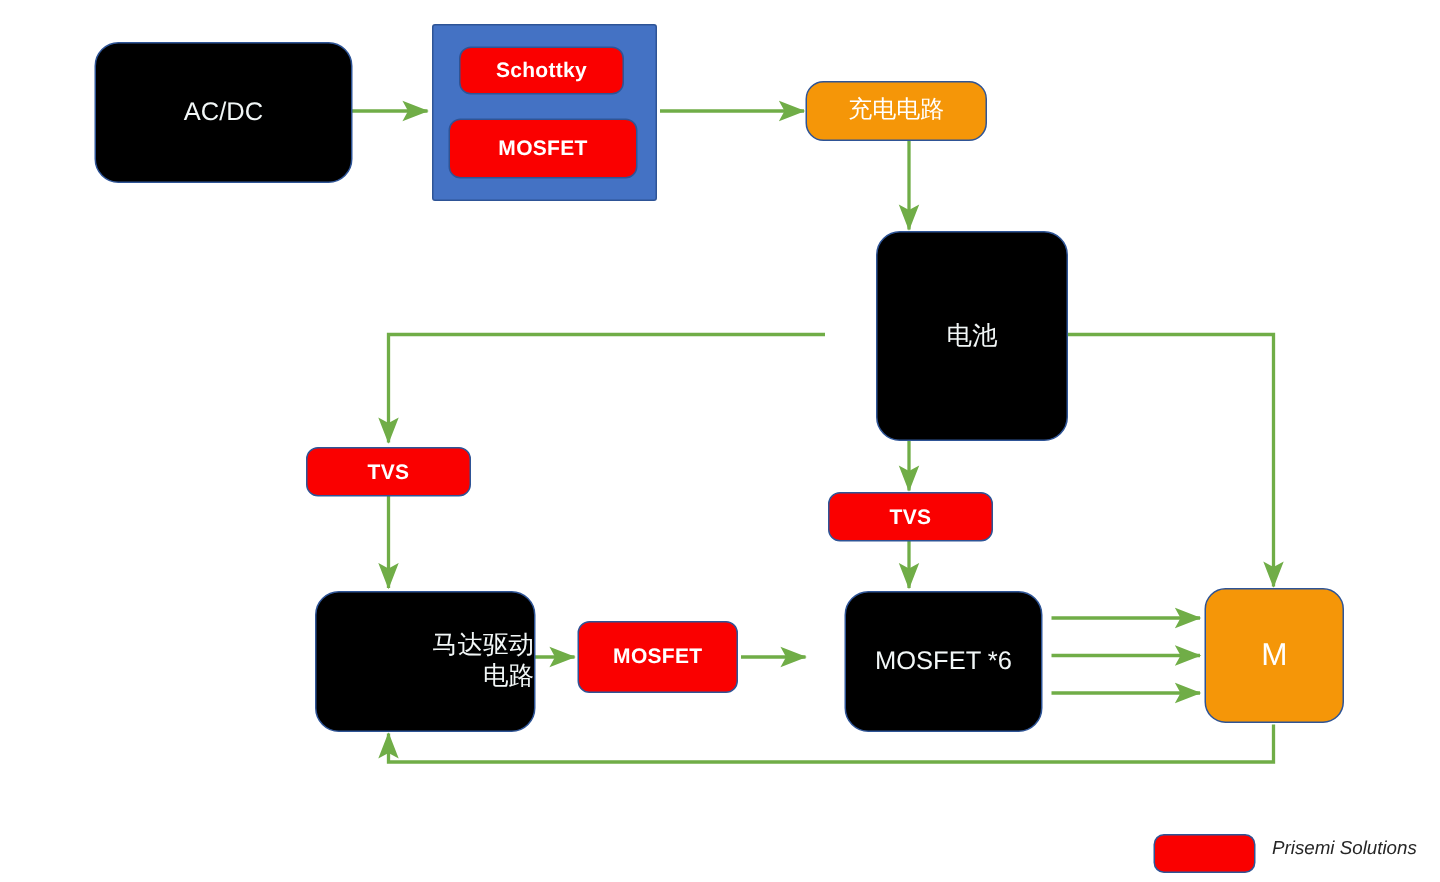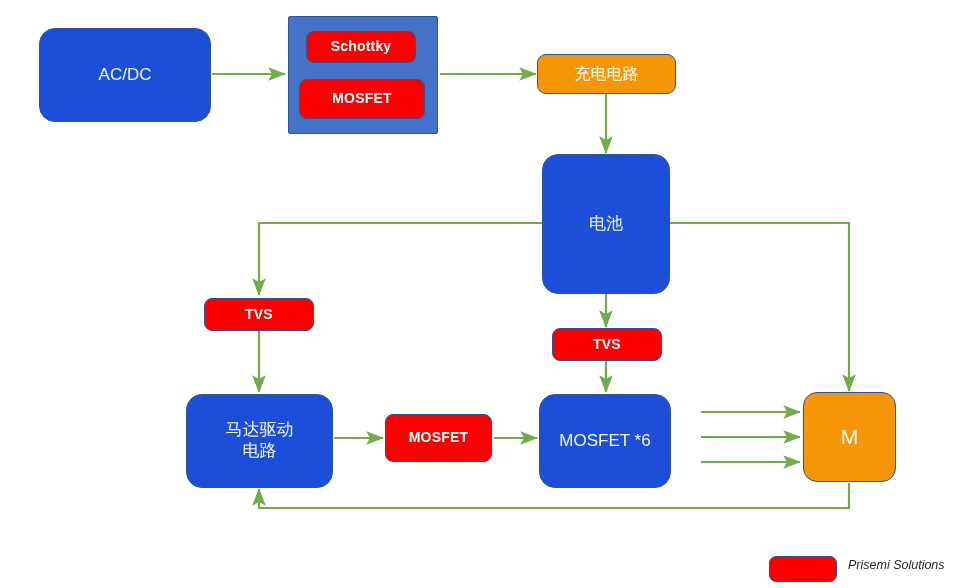--- a/index.html
+++ b/index.html
@@ -31,25 +31,26 @@
     box-sizing: border-box;
     display: flex;
     align-items: center;
     justify-content: center;
     text-align: center;
     line-height: 1.22;
     color: #ffffff;
     border: 1.3px solid #2e5496;
   }
   .teal {
-    background: #1d4ed8;
+    background: #000000;
     border-radius: 16px;
     font-size: 17px;
     font-weight: 400;
     color: #f2f7f7;
+    margin-left: 24px;
   }
   .orange {
     background: #f59608;
     border-radius: 9px;
     font-size: 16px;
     font-weight: 400;
     color: #ffffff;
   }
   .orange.big {
     border-radius: 14px;
@@ -120,37 +121,37 @@
 
   <div class="bluebox" style="left:288px; top:16px; width:150px; height:118px;">
     <div class="node red" style="left:17px; top:14px; width:110px; height:32px;">
       <span>Schottky</span>
     </div>
     <div class="node red" style="left:10px; top:62px; width:126px; height:40px;">
       <span>MOSFET</span>
     </div>
   </div>
 
-  <div class="node orange" style="left:537px; top:54px; width:139px; height:40px;">
+  <div class="node orange" style="left:537px; top:54px; width:121px; height:40px;border-radius:12px;">
     <span>充电电路</span>
   </div>
 
-  <div class="node teal" style="left:542px; top:154px; width:128px; height:140px;">
+  <div class="node teal" style="left:560px; top:154px; width:128px; height:140px;">
     <span>电池</span>
   </div>
 
   <div class="node red" style="left:204px; top:298px; width:110px; height:33px;">
     <span>TVS</span>
   </div>
 
   <div class="node red" style="left:552px; top:328px; width:110px; height:33px;">
     <span>TVS</span>
   </div>
 
-  <div class="node teal" style="left:186px; top:394px; width:147px; height:94px; flex-direction:column;">
+  <div class="node teal" style="left:186px; top:394px; width:147px; height:94px; flex-direction:column;align-items:flex-end;">
     <span>马达驱动</span>
     <span>电路</span>
   </div>
 
   <div class="node red" style="left:385px; top:414px; width:107px; height:48px;">
     <span>MOSFET</span>
   </div>
 
   <div class="node teal" style="left:539px; top:394px; width:132px; height:94px;">
     <span>MOSFET *6</span>

